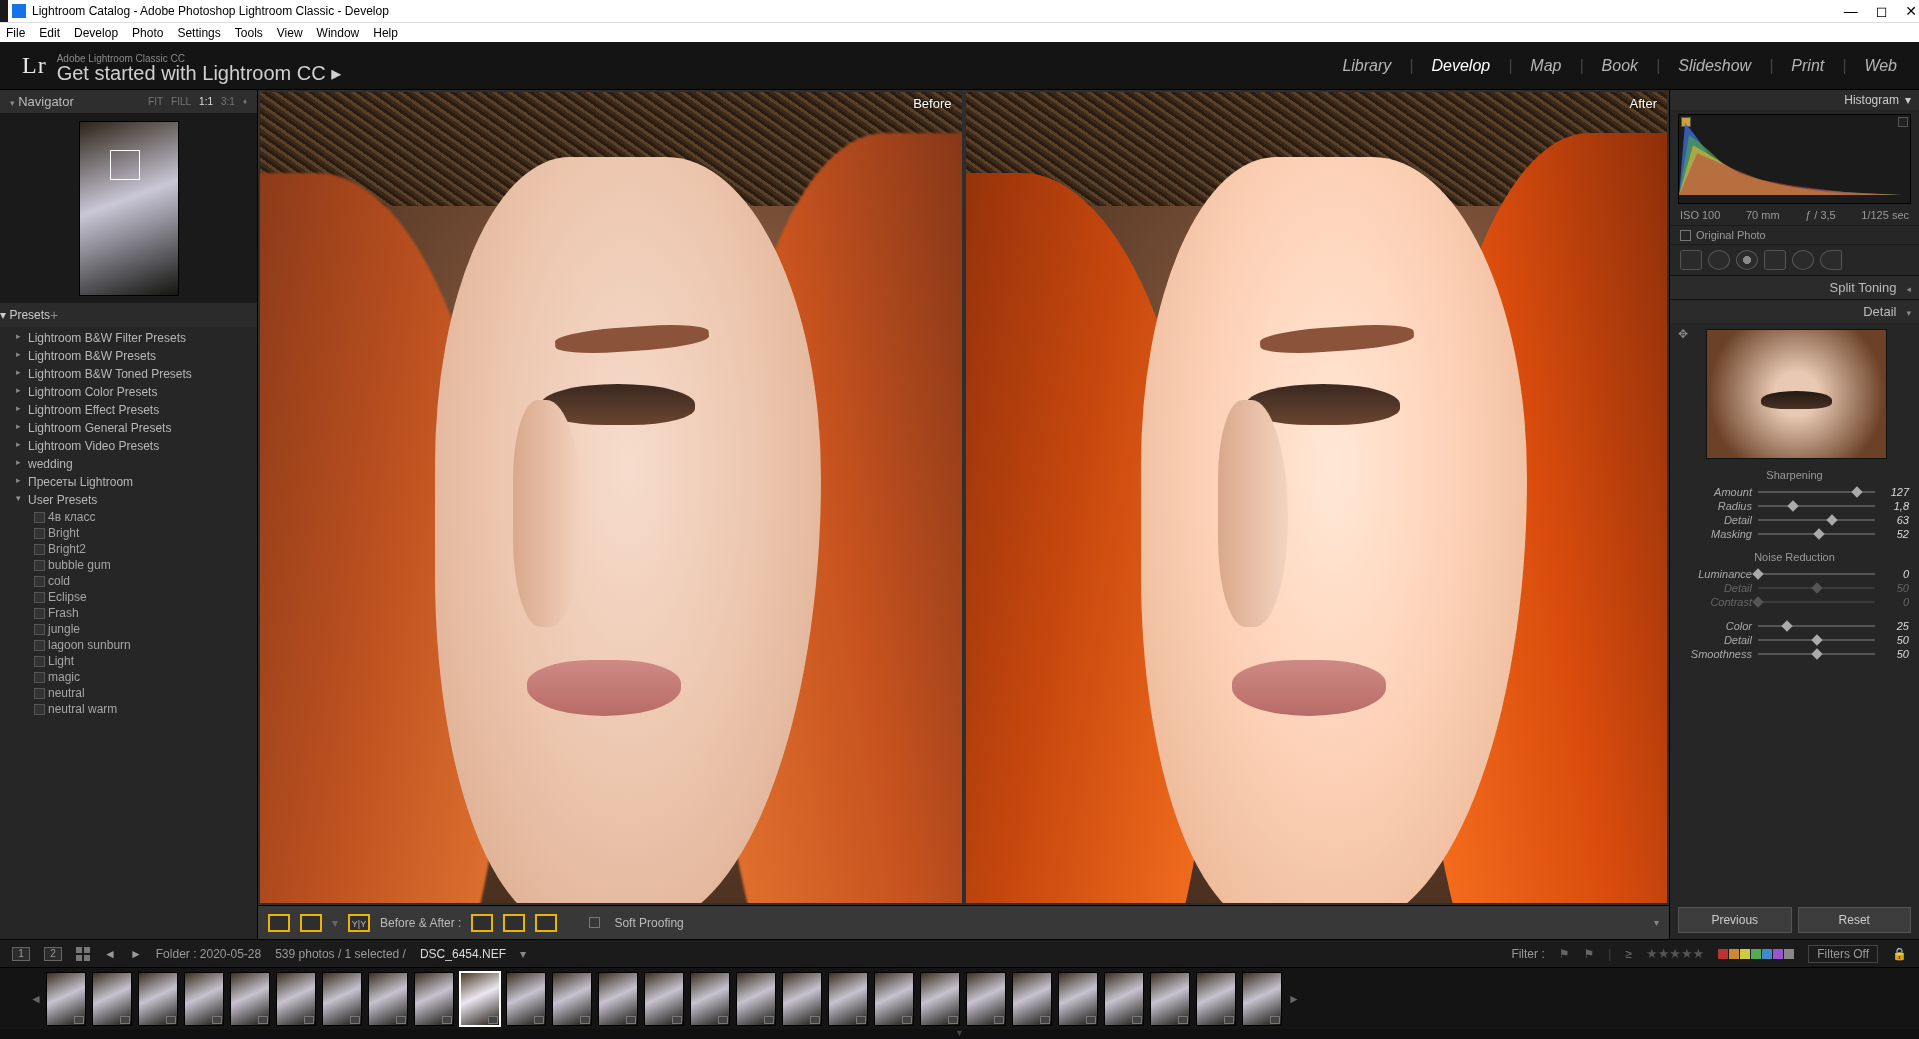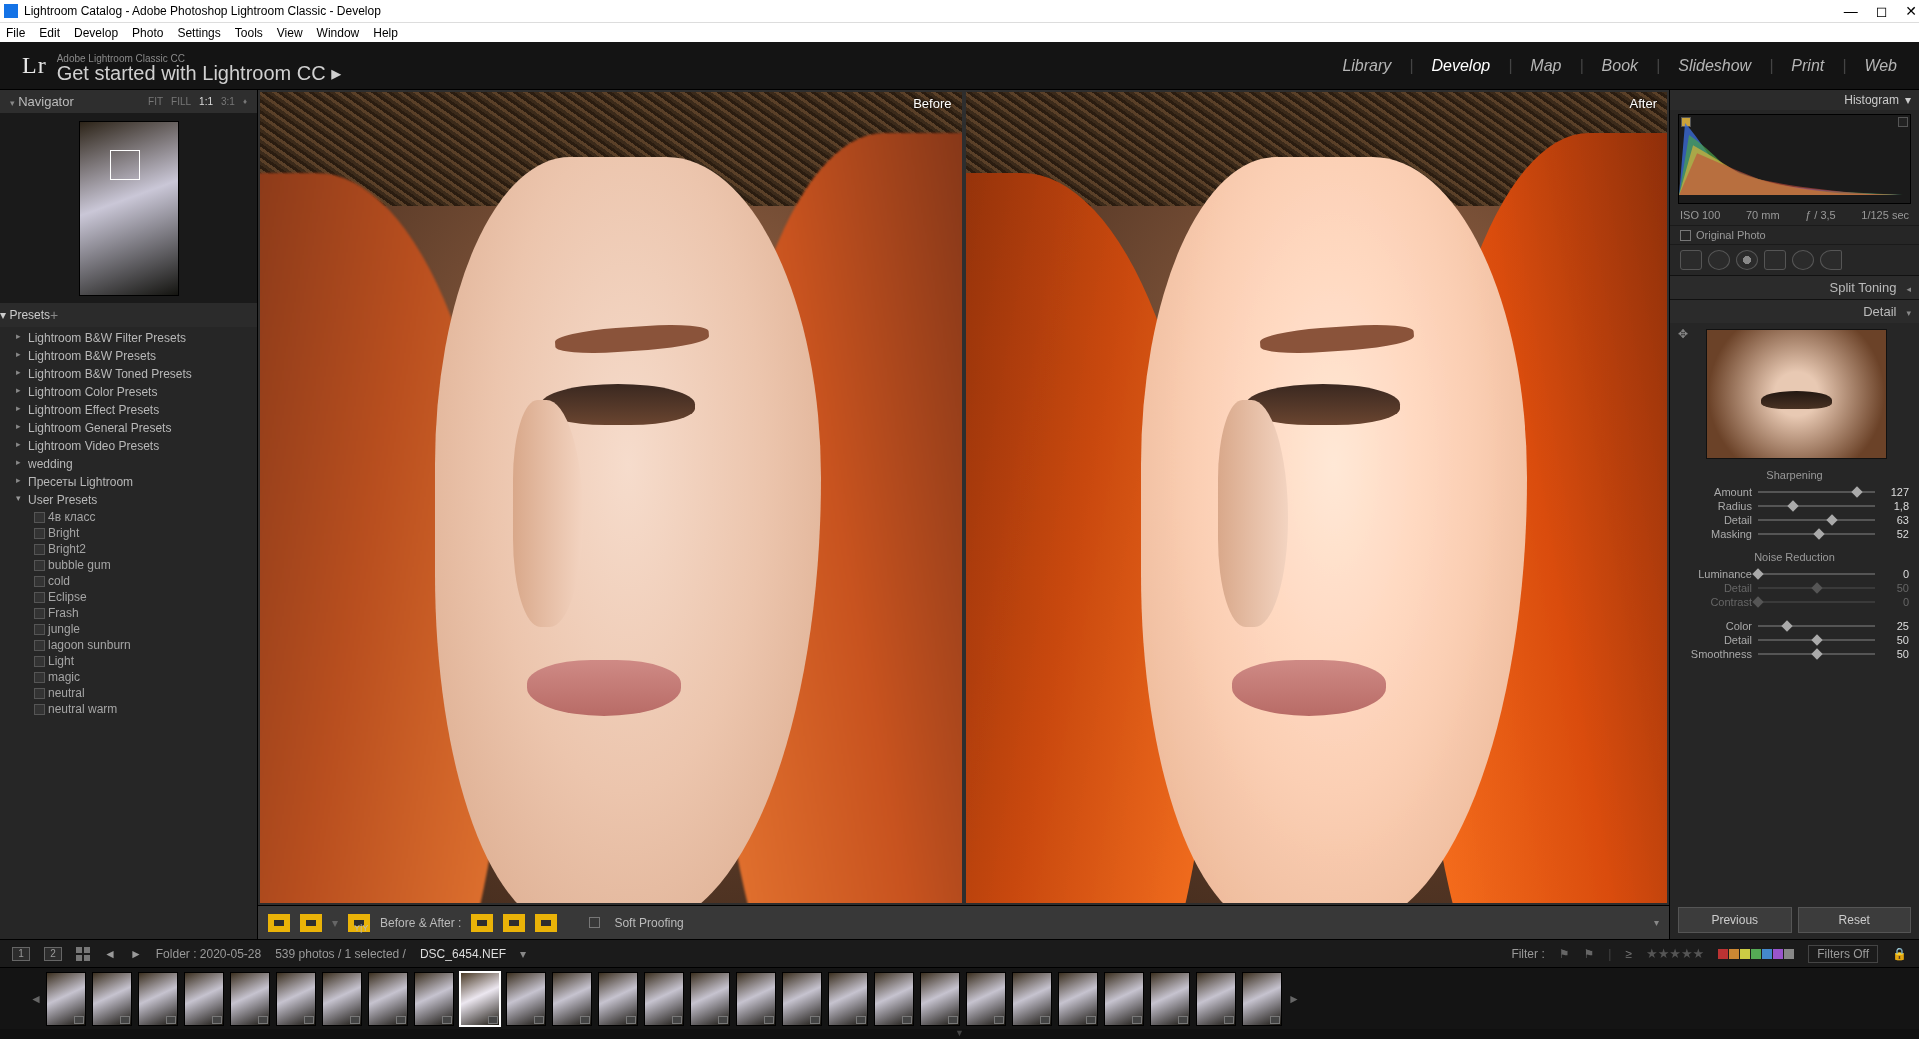--- a/index.html
+++ b/index.html
@@ -1,19 +1,19 @@
 <!DOCTYPE html>
 <html><head>
 <meta charset="utf-8">
 <style>
 * { margin:0; padding:0; box-sizing:border-box; font-family: "Segoe UI", Arial, sans-serif; }
 body { background:#1a1a1a; color:#ccc; overflow:hidden; width:1919px; height:1039px; font-size:12px; user-select:none; }
 
 
-.titlebar-win { height:22px; background:#fff; display:flex; align-items:center; justify-content:space-between; font-size:12px; color:#000; padding:0 2px 0 4px; }
+.titlebar-win { height:22px; background:#fff; display:flex; align-items:center; justify-content:space-between; font-size:12px; color:#000; padding:0 2px 0 4px;margin-left:8px; }
 .titlebar-win .left { display:flex; align-items:center; gap:6px; }
 .titlebar-win .ico { width:14px; height:14px; background:#1473E6; display:inline-block; }
 .titlebar-win .wbtns { display:flex; gap:18px; font-size:14px; }
 .titlebar-win .wbtns span { cursor:pointer; }
 
 
 .menubar { height:20px; background:#fff; display:flex; align-items:center; gap:14px; padding-left:6px; font-size:12px; color:#000; border-top:1px solid #ddd; }
 .menubar span { cursor:pointer; }
 
 
@@ -70,21 +70,21 @@
 .portrait .face{ position:absolute; left:25%; top:8%; width:55%; height:95%; background:radial-gradient(ellipse at 50% 40%, #f6dccc 0%, #ecc5ad 50%, #d9a88a 100%); border-radius:42% 48% 55% 40%/48% 50% 70% 55%;}
 .portrait .brow{ position:absolute; left:42%; top:29%; width:22%; height:3%; background:#8a533a; border-radius:40%; transform:rotate(-4deg);}
 .portrait .eye{ position:absolute; left:40%; top:36%; width:22%; height:5%; background:linear-gradient(#3a2820,#6a4530); border-radius:60% 60% 50% 50%;}
 .portrait .nose{ position:absolute; left:36%; top:38%; width:10%; height:28%; background:linear-gradient(90deg,#d9a88a,#f3d4c1); border-radius:40% 60% 55% 45%;}
 .portrait .lips{ position:absolute; left:38%; top:70%; width:22%; height:7%; background:linear-gradient(#cf8a85,#b86b66); border-radius:50% 50% 60% 60%;}
 .portrait .crown{ position:absolute; left:-5%; top:-2%; width:110%; height:16%; background:repeating-linear-gradient(35deg,#3b2a1a 0 3px,#5a4028 3px 6px,#2a1c10 6px 9px);}
 .imgpane.after .portrait .face{ filter:contrast(1.06) brightness(1.03) saturate(1.03);}
 .imgpane.after .portrait .hair-l,.imgpane.after .portrait .hair-r{ filter:contrast(1.1) saturate(1.1) blur(0.5px);}
 
 .toolbar2{ height:34px; background:#383838; display:flex; align-items:center; gap:10px; padding:0 10px; font-size:12px; color:#bbb; border-top:1px solid #000;}
-.toolbar2 .icobtn{ width:22px; height:18px; border:6px solid #eab308; background:#2e2e2e; cursor:pointer;}
+.toolbar2 .icobtn{ width:22px; height:18px; border:2px solid #eab308; background:#2e2e2e; cursor:pointer;}
 .toolbar2 .dash{ color:#666; }
 .toolbar2 .cbox{ width:11px; height:11px; border:1px solid #777; display:inline-block; vertical-align:middle; margin-right:4px; cursor:pointer;}
 .toolbar2 .spacer{flex:1;}
 .toolbar2 .caret{ font-size:10px; color:#888; cursor:pointer;}
 
 
 .histo-head{ display:flex; align-items:center; justify-content:flex-end; gap:6px; padding:3px 8px; background:#2b2b2b;}
 .histo-box{ height:90px; margin:4px 8px; background:#1b1b1b; border:1px solid #000; position:relative; overflow:hidden;}
 .histo-box svg{position:absolute; inset:0;}
 .histo-box .clip{ position:absolute; top:2px; width:10px; height:10px; background:#222; border:1px solid #555; cursor:pointer;}
@@ -95,21 +95,21 @@
 .toolrow{ display:flex; gap:6px; padding:5px 10px; border-top:1px solid #1a1a1a;}
 .toolrow .t{ width:22px; height:20px; border:1px solid #555; background:#2b2b2b; border-radius:3px; cursor:pointer;}
 .toolrow .t.circ{ border-radius:50%;}
 
 .section-head{ display:flex; align-items:center; justify-content:flex-end; gap:6px; padding:4px 8px; background:#2b2b2b; font-size:13px; color:#bbb; border-top:1px solid #111;}
 .section-head .tri::after{content:"◂"; font-size:9px; color:#888; margin-left:4px;}
 .section-head.open .tri::after{content:"▾";}
 .detail-thumb{ height:130px; margin:6px 18px; background:radial-gradient(circle at 50% 50%, #e8c9b3 20%, #6b4228 80%); border:1px solid #111; position:relative;}
 .detail-thumb .lash{position:absolute; left:30%; top:48%; width:40%; height:14%; background:linear-gradient(#231812,#493223); border-radius:60% 60% 40% 40%;}
 .subhead{ text-align:center; font-size:11px; color:#999; padding:4px 0;}
-.slider-row{ display:flex; align-items:center; padding:1px 10px; gap:6px; font-size:11px;}
+.slider-row{ display:flex; align-items:center; padding:1px 10px; gap:6px; font-size:11px;font-style:italic;}
 .slider-row .lbl{ width:72px; text-align:right; color:#aaa;}
 .slider-row.dis .lbl{ color:#666;}
 .slider-row .track{ flex:1; height:10px; position:relative; }
 .slider-row .track::before{content:""; position:absolute; left:0; right:0; top:4px; height:2px; background:#555;}
 .slider-row.dis .track::before{background:#3a3a3a;}
 .slider-row .knob{ position:absolute; top:1px; width:8px; height:8px; background:#aaa; transform:translateX(-50%) rotate(45deg);}
 .slider-row.dis .knob{ background:#555;}
 .slider-row .val{ width:28px; text-align:right; color:#ddd;}
 .slider-row.dis .val{ color:#666;}
 

